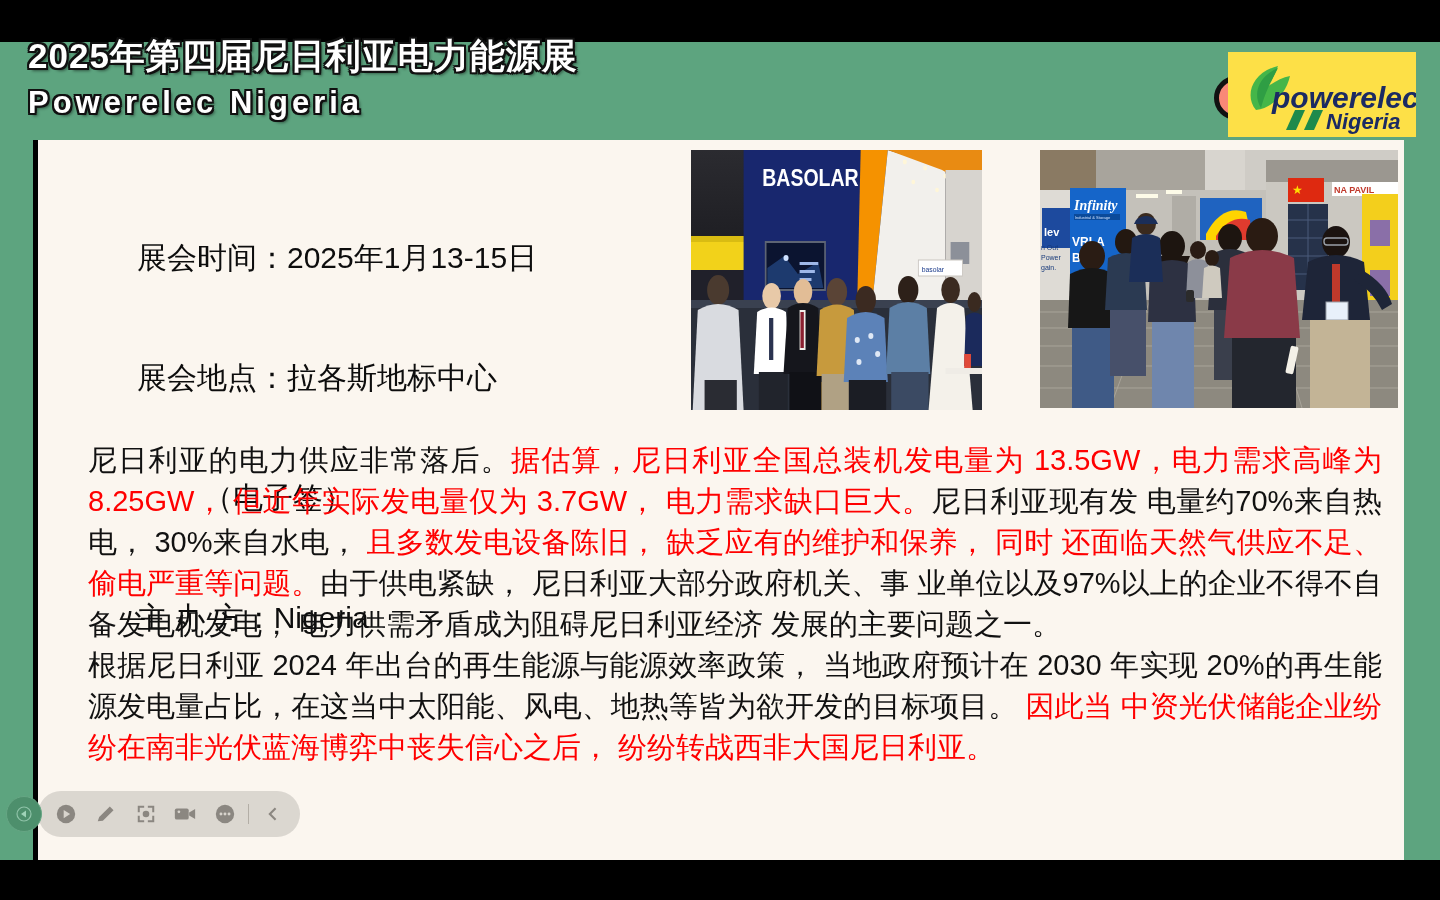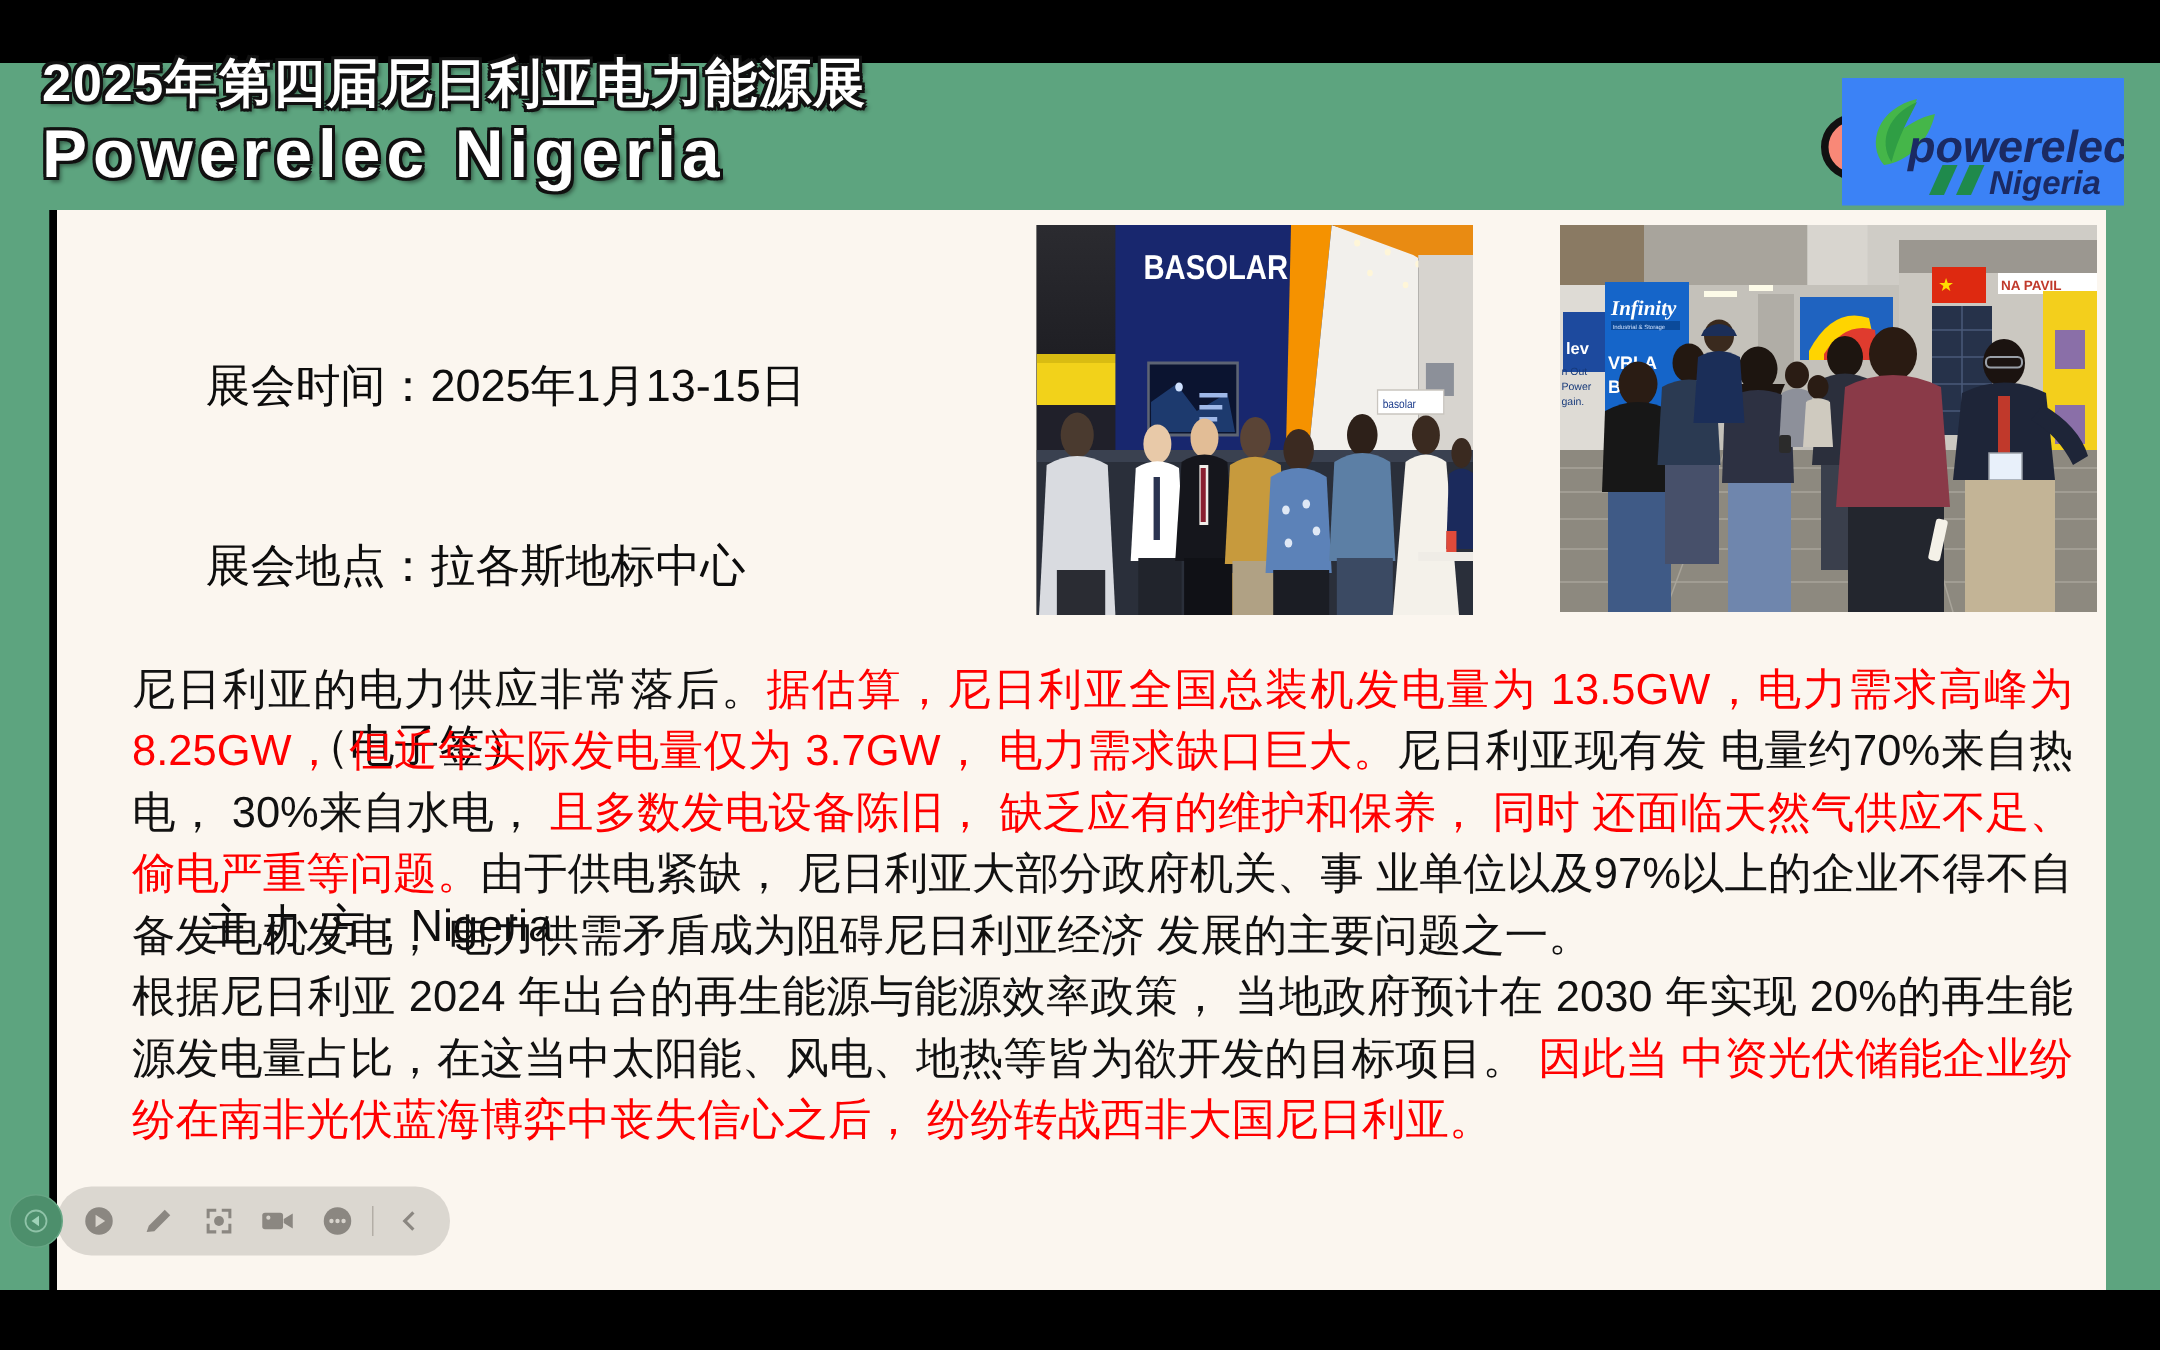--- a/index.html
+++ b/index.html
@@ -38,42 +38,42 @@
        0px  2px 0 #111, 2px  0px 0 #111,
       -2px  0px 0 #111, 0px -2px 0 #111,
        3px  3px 3px rgba(0,0,0,.45);
   }
   #title-cn {
     font-size: 35px;
     line-height: 47px;
     white-space: nowrap;
   }
   #title-en {
-    font-size: 45px;
+    font-size: 31px;
     line-height: 47px;
     letter-spacing: 4px;
     white-space: nowrap;
   }
 
   
   #logo-circle {
     position: absolute;
     left: 1214px; top: 76px;
     width: 44px; height: 44px;
     border-radius: 50%;
     background: #f98877;
     border: 5px solid #111111;
   }
 
   
   #logo-card {
     position: absolute;
     left: 1228px; top: 52px;
     width: 188px; height: 85px;
-    background: #3b82f6;
+    background: #fde047;
     display: flex;
     align-items: center;
     justify-content: center;
     overflow: hidden;
   }
   #logo-card svg { display: block; }
 
   
   #left-strip {
     position: absolute;

